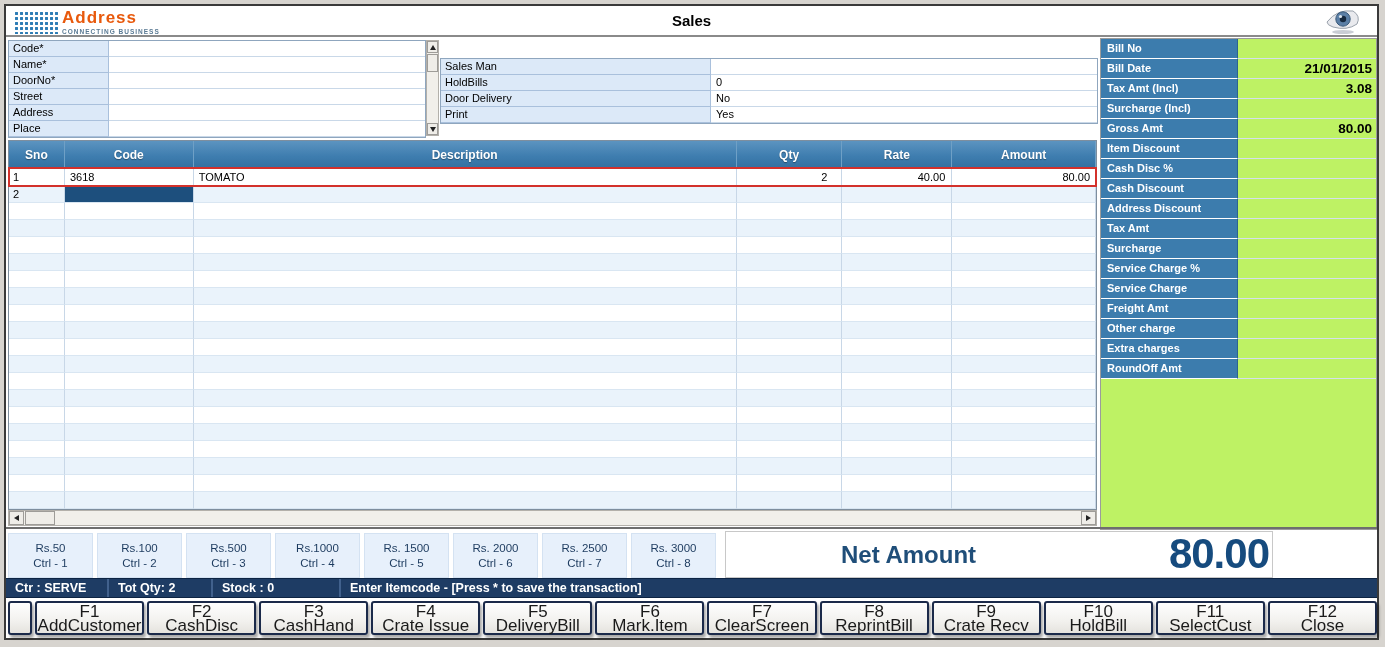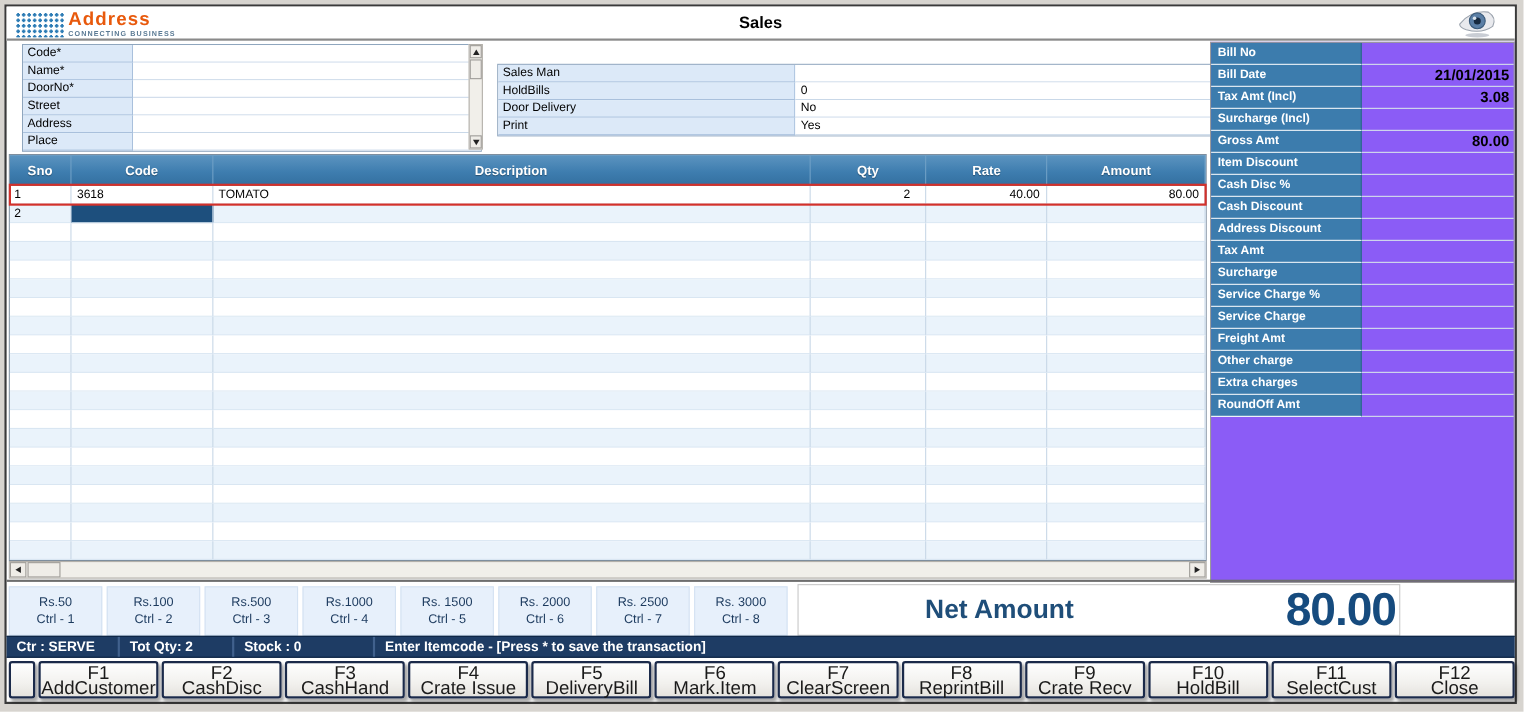--- a/index.html
+++ b/index.html
@@ -12,21 +12,21 @@
   .logo { position:absolute; left:8px; top:3px; display:flex; align-items:flex-start; gap:4px; }
   .logo-dots { width:44px; height:23px; margin-top:2px;
     background-image:radial-gradient(circle,#2D7CB5 1.4px, transparent 1.6px);
     background-size:5px 5px; }
   .logo-name { color:#E8590C; font-weight:bold; font-size:17px; letter-spacing:1px; line-height:17px; }
   .logo-tag { color:#5A7A94; font-size:6.5px; letter-spacing:1px; font-weight:bold; margin-top:2px; }
   .app-title { position:absolute; left:0; right:0; top:6px; text-align:center; font-weight:bold; font-size:15px; color:#000; }
   .eye-btn { position:absolute; right:14px; top:2px; width:40px; height:27px; cursor:pointer; }
 
   
-  .form { position:absolute; border:1px solid #8FA6BE;margin-left:12px; }
+  .form { position:absolute; border:1px solid #8FA6BE; }
   .frow { display:flex; height:16px; }
   .flabel { background:#DCE9F8; border-right:1px solid #A9C0DC; border-bottom:1px solid #A9C0DC;
     font-size:11px; color:#000; padding:1px 0 0 4px; overflow:hidden; white-space:nowrap; }
   .fvalue { background:#FFFFFF; border-bottom:1px solid #C9D8E8; font-size:11px; color:#000; padding:1px 0 0 5px; }
   .customer-form { left:2px; top:34px; width:418px; }
   .customer-form .flabel { width:100px; }
   .customer-form .fvalue { width:316px; }
   .options-form { left:434px; top:52px; width:658px; }
   .options-form .flabel { width:270px; }
   .options-form .fvalue { width:386px; }
@@ -35,21 +35,21 @@
   .vscroll { position:absolute; left:420px; top:34px; width:13px; height:96px; background:#F1EFEA; border:1px solid #B3B0AA; }
   .sb-btn { position:absolute; left:0; width:11px; height:12px; background:#EFEDE8; border:1px solid #9E9C98; display:flex; align-items:center; justify-content:center; }
   .sb-up { top:0; } .sb-down { bottom:0; }
   .sb-thumb { position:absolute; left:0; top:13px; width:11px; height:18px; background:#EFEDE8; border:1px solid #9E9C98; }
   .tri-up { width:0; height:0; border-left:3.5px solid transparent; border-right:3.5px solid transparent; border-bottom:5px solid #222; }
   .tri-down { width:0; height:0; border-left:3.5px solid transparent; border-right:3.5px solid transparent; border-top:5px solid #222; }
   .tri-left { width:0; height:0; border-top:3.5px solid transparent; border-bottom:3.5px solid transparent; border-right:5px solid #222; }
   .tri-right { width:0; height:0; border-top:3.5px solid transparent; border-bottom:3.5px solid transparent; border-left:5px solid #222; }
 
   
-  .bill-panel { position:absolute; left:1094px; top:32px; width:277px; height:492px; background:#8b5cf6; border:1px solid #9B9B9B; }
+  .bill-panel { position:absolute; left:1094px; top:32px; width:277px; height:492px; background:#bef264; border:1px solid #9B9B9B; }
   .brow { display:flex; height:20px; }
   .blabel { width:137px; background:#3C7CAD; color:#FFFFFF; font-weight:bold; font-size:11px;
     padding:3px 0 0 6px; border-bottom:1px solid #FFFFFF; border-right:1px solid #2E648E; white-space:nowrap; }
   .bvalue { width:138px; font-weight:bold; font-size:13.5px; color:#000; text-align:right;
     padding:2px 4px 0 0; border-bottom:1px solid #D4E0EC; }
 
   
   .items-table { position:absolute; left:2px; top:134px; width:1089px; border:1px solid #7E8E9E; background:#fff; }
   .thead { display:flex; height:28px; background:linear-gradient(180deg,#5C94C0 0%,#3E7DAF 55%,#336F9F 100%); }
   .th { color:#FFF; font-weight:bold; font-size:12px; text-align:center; padding-top:7px;

